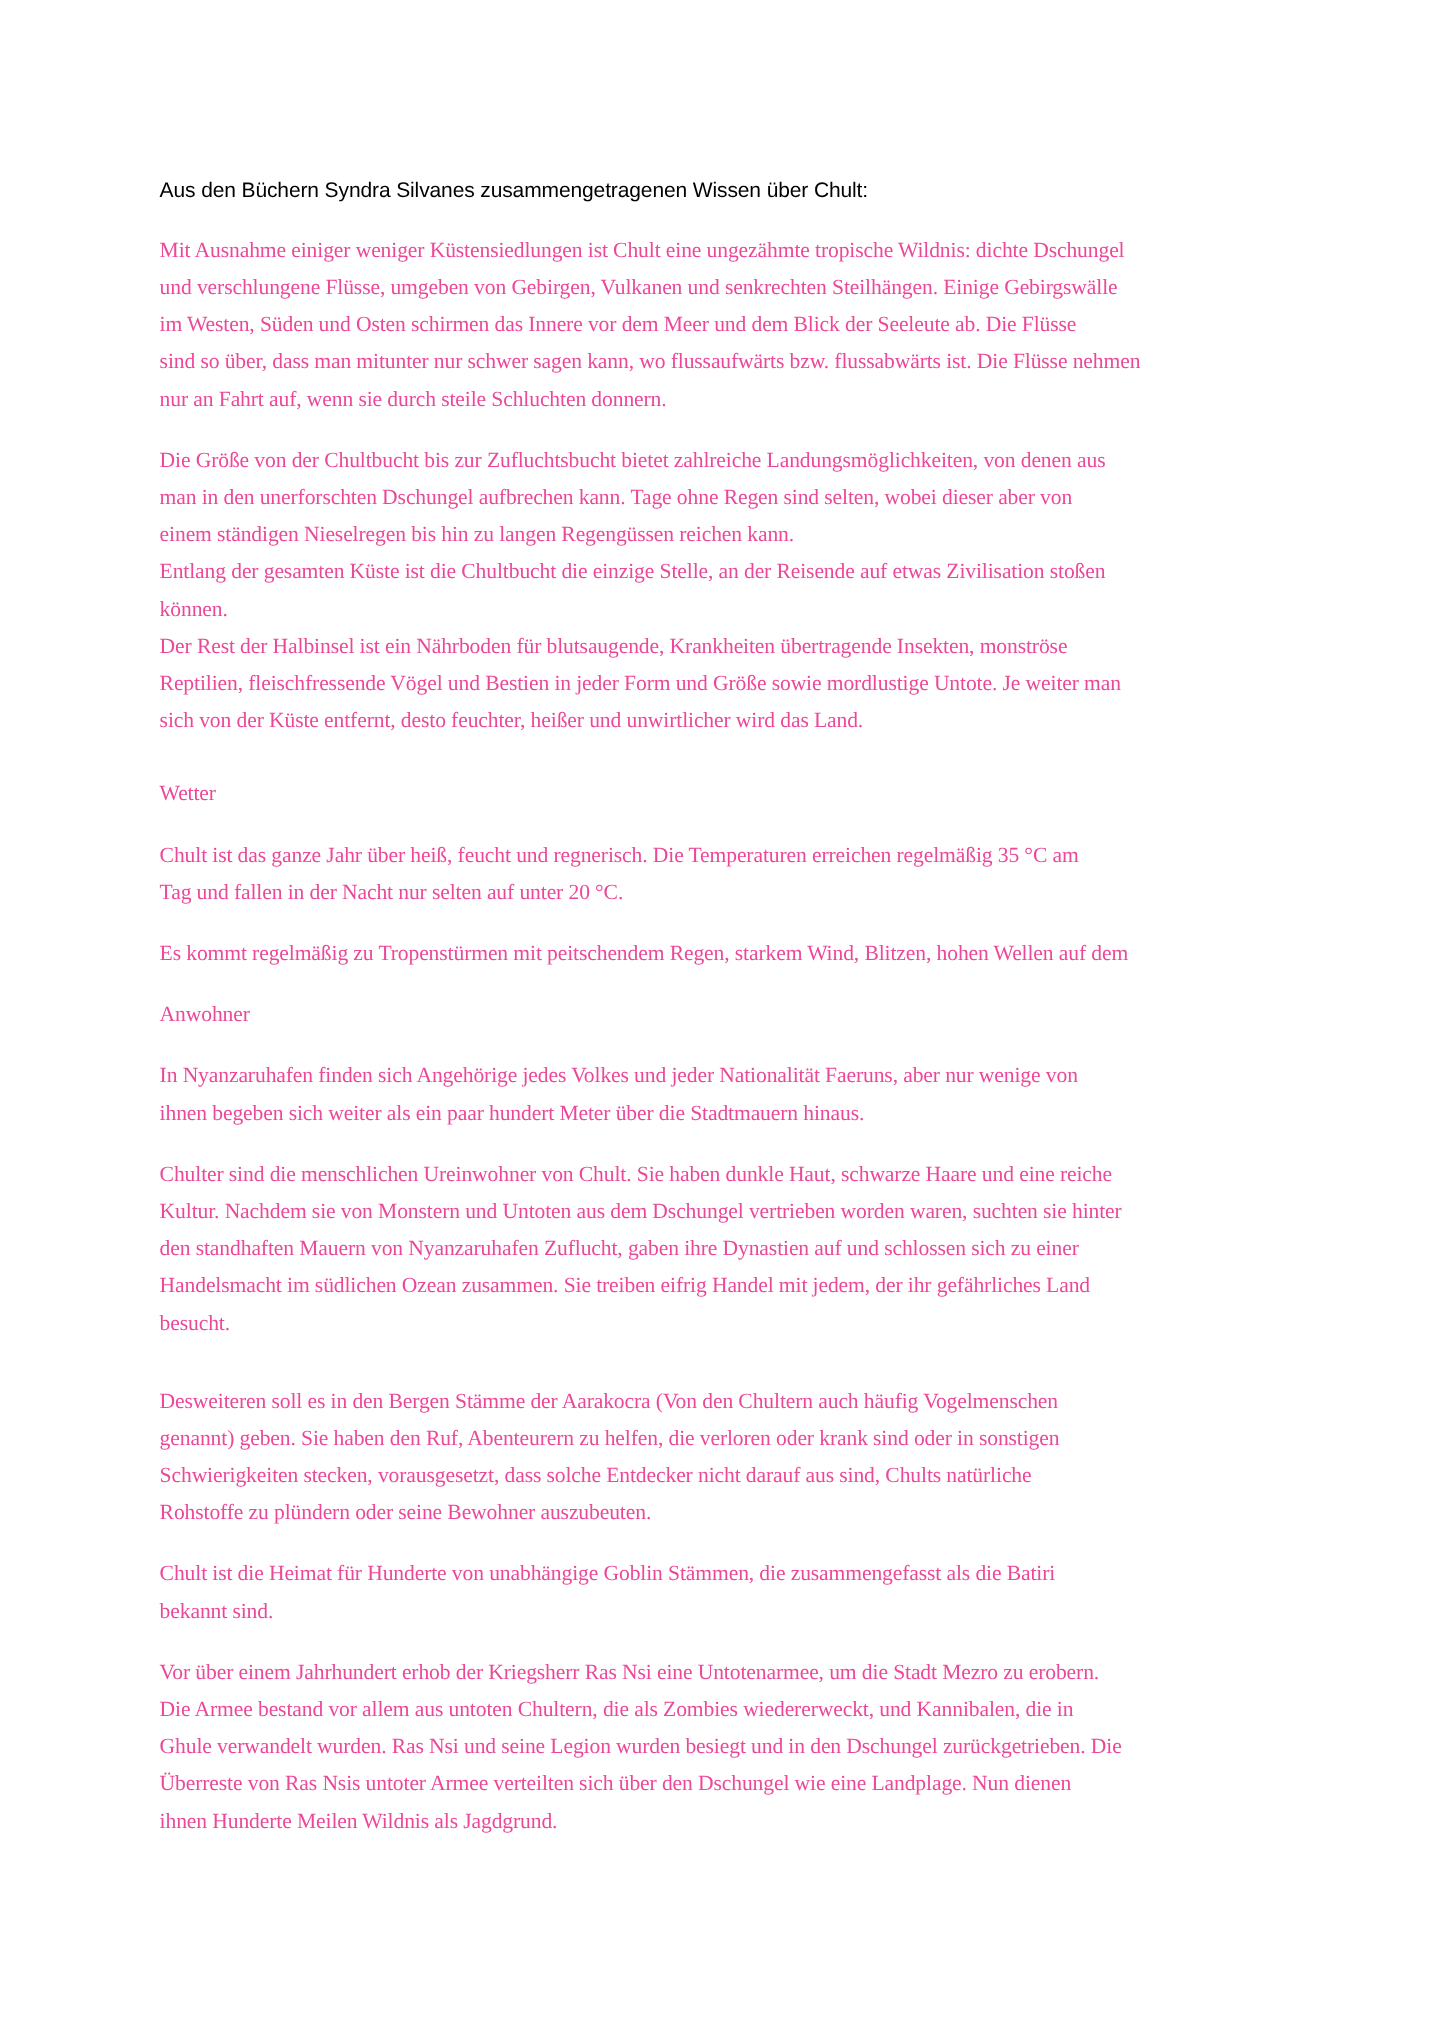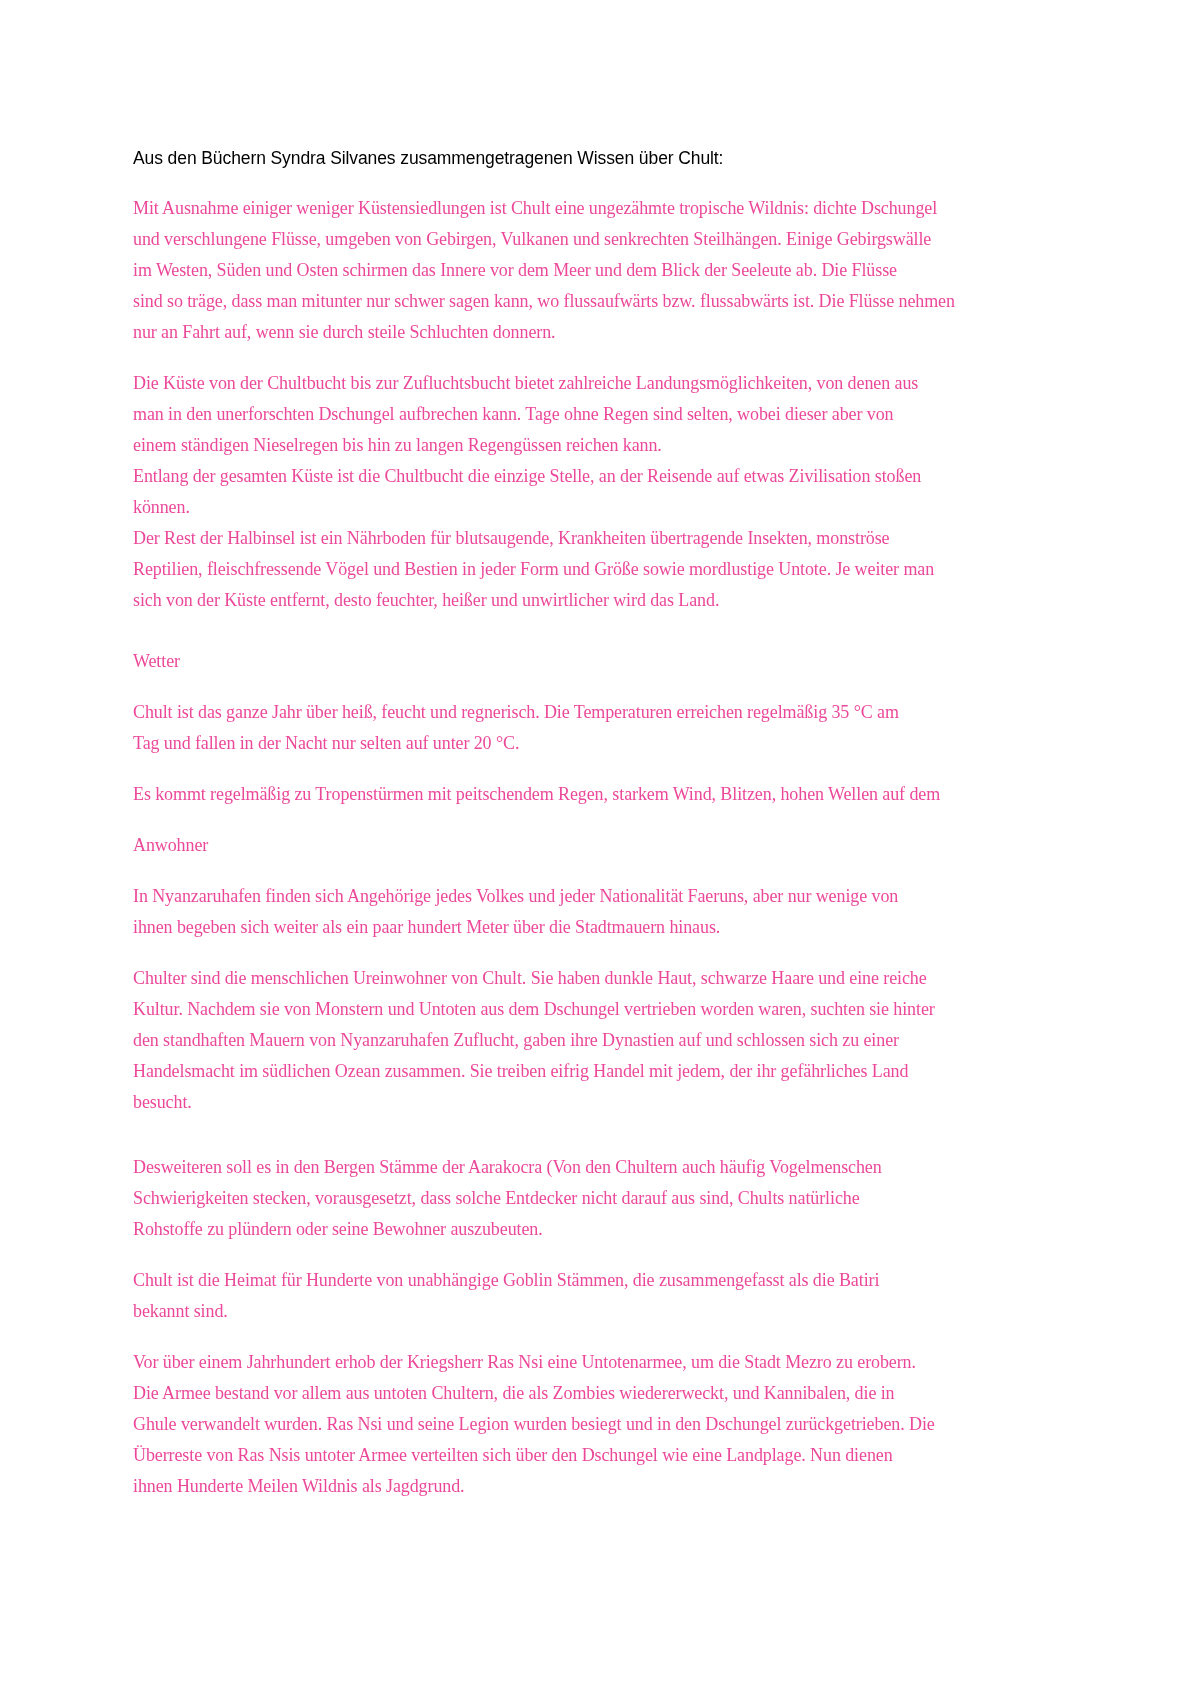--- a/index.html
+++ b/index.html
@@ -48,25 +48,25 @@
 </head>
 <body>
 
 <div class="page">
   <h1 class="doc-title">Aus den Büchern Syndra Silvanes zusammengetragenen Wissen über Chult:</h1>
   <div class="doc-body">
       <div class="body-para">
         <div class="line">Mit Ausnahme einiger weniger Küstensiedlungen ist Chult eine ungezähmte tropische Wildnis: dichte Dschungel</div>
         <div class="line">und verschlungene Flüsse, umgeben von Gebirgen, Vulkanen und senkrechten Steilhängen. Einige Gebirgswälle</div>
         <div class="line">im Westen, Süden und Osten schirmen das Innere vor dem Meer und dem Blick der Seeleute ab. Die Flüsse</div>
-        <div class="line">sind so träge, dass man mitunter nur schwer sagen kann, wo flussaufwärts bzw. flussabwärts ist. Die Flüsse nehmen</div>
+        <div class="line">sind so über, dass man mitunter nur schwer sagen kann, wo flussaufwärts bzw. flussabwärts ist. Die Flüsse nehmen</div>
         <div class="line">nur an Fahrt auf, wenn sie durch steile Schluchten donnern.</div>
       </div>
       <div class="body-para">
-        <div class="line">Die Küste von der Chultbucht bis zur Zufluchtsbucht bietet zahlreiche Landungsmöglichkeiten, von denen aus</div>
+        <div class="line">Die Größe von der Chultbucht bis zur Zufluchtsbucht bietet zahlreiche Landungsmöglichkeiten, von denen aus</div>
         <div class="line">man in den unerforschten Dschungel aufbrechen kann. Tage ohne Regen sind selten, wobei dieser aber von</div>
         <div class="line">einem ständigen Nieselregen bis hin zu langen Regengüssen reichen kann.</div>
         <div class="line">Entlang der gesamten Küste ist die Chultbucht die einzige Stelle, an der Reisende auf etwas Zivilisation stoßen</div>
         <div class="line">können.</div>
         <div class="line">Der Rest der Halbinsel ist ein Nährboden für blutsaugende, Krankheiten übertragende Insekten, monströse</div>
         <div class="line">Reptilien, fleischfressende Vögel und Bestien in jeder Form und Größe sowie mordlustige Untote. Je weiter man</div>
         <div class="line">sich von der Küste entfernt, desto feuchter, heißer und unwirtlicher wird das Land.</div>
       </div>
       <div class="para-spacer-small"></div>
       <div class="body-heading">
@@ -89,20 +89,21 @@
       <div class="body-para">
         <div class="line">Chulter sind die menschlichen Ureinwohner von Chult. Sie haben dunkle Haut, schwarze Haare und eine reiche</div>
         <div class="line">Kultur. Nachdem sie von Monstern und Untoten aus dem Dschungel vertrieben worden waren, suchten sie hinter</div>
         <div class="line">den standhaften Mauern von Nyanzaruhafen Zuflucht, gaben ihre Dynastien auf und schlossen sich zu einer</div>
         <div class="line">Handelsmacht im südlichen Ozean zusammen. Sie treiben eifrig Handel mit jedem, der ihr gefährliches Land</div>
         <div class="line">besucht.</div>
       </div>
       <div class="para-spacer-medium"></div>
       <div class="body-para">
         <div class="line">Desweiteren soll es in den Bergen Stämme der Aarakocra (Von den Chultern auch häufig Vogelmenschen</div>
+        <div class="line">genannt) geben. Sie haben den Ruf, Abenteurern zu helfen, die verloren oder krank sind oder in sonstigen</div>
         <div class="line">Schwierigkeiten stecken, vorausgesetzt, dass solche Entdecker nicht darauf aus sind, Chults natürliche</div>
         <div class="line">Rohstoffe zu plündern oder seine Bewohner auszubeuten.</div>
       </div>
       <div class="body-para">
         <div class="line">Chult ist die Heimat für Hunderte von unabhängige Goblin Stämmen, die zusammengefasst als die Batiri</div>
         <div class="line">bekannt sind.</div>
       </div>
       <div class="body-para">
         <div class="line">Vor über einem Jahrhundert erhob der Kriegsherr Ras Nsi eine Untotenarmee, um die Stadt Mezro zu erobern.</div>
         <div class="line">Die Armee bestand vor allem aus untoten Chultern, die als Zombies wiedererweckt, und Kannibalen, die in</div>

